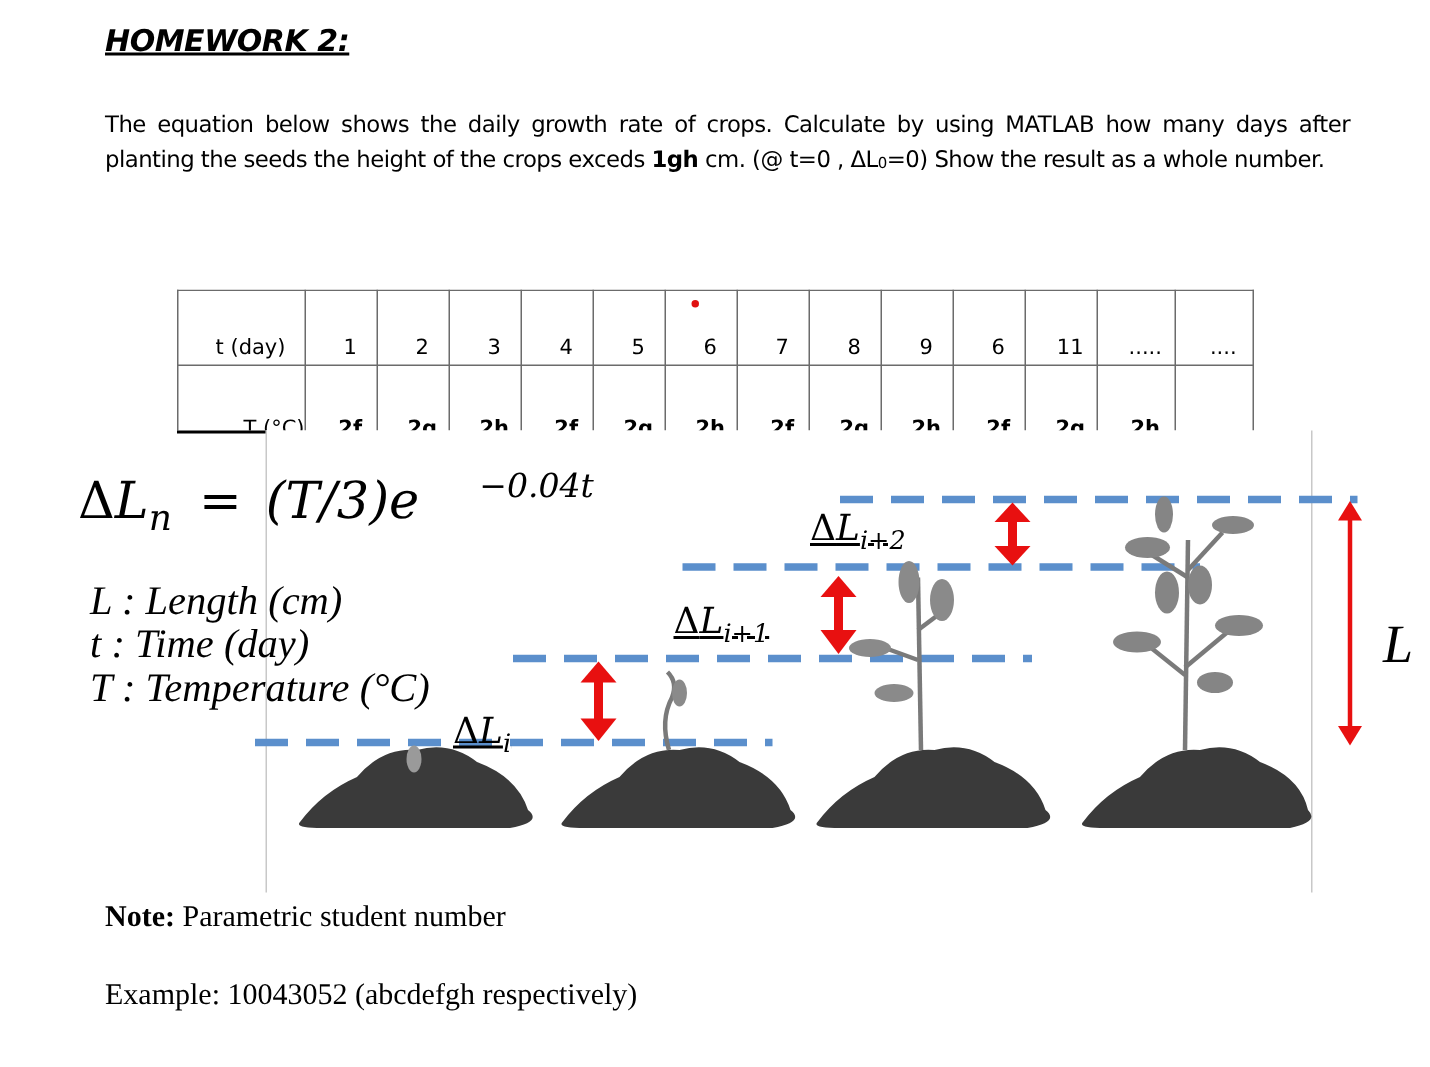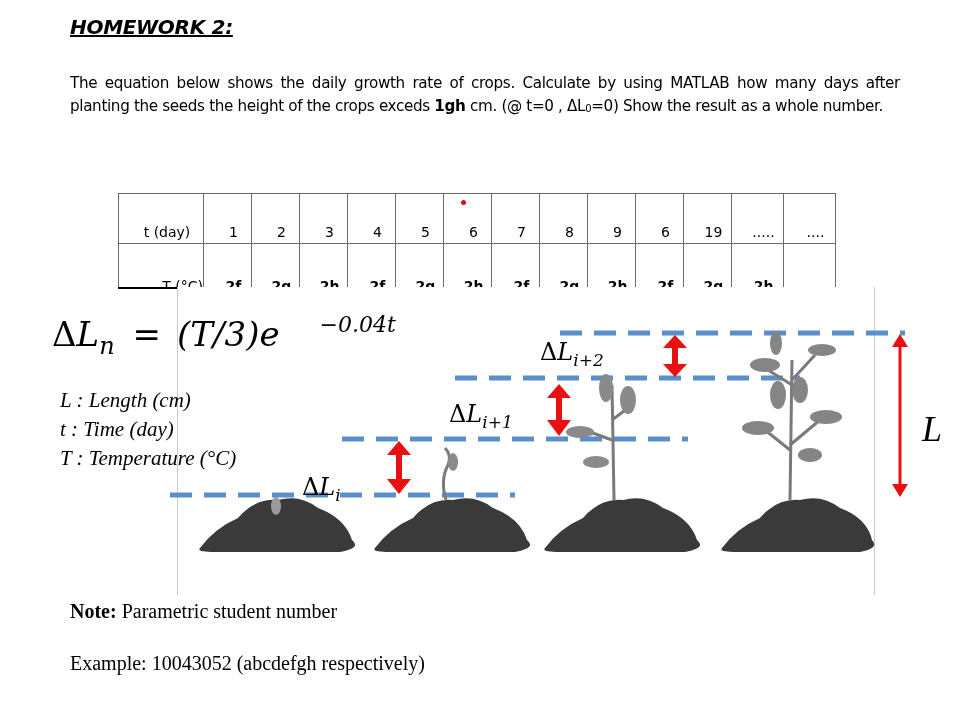--- a/index.html
+++ b/index.html
@@ -28,23 +28,23 @@
   .panel { left: 177px; top: 287px; width: 696px; height: 308px; background: #fff;
            border-left: 1px solid #c8c8c8; border-right: 1px solid #c8c8c8; }
 
   .eq { left: 52px; top: 312px; font-family: "DejaVu Serif", serif; font-size: 34px; font-style: italic; white-space: nowrap; }
   .eq .up { font-style: normal; }
   .eq sub { font-size: 24px; vertical-align: -8px; }
   .eq sup { font-size: 22px; vertical-align: 14px; margin-left: 40px; }
   .eq .eqsign { font-style: normal; margin: 0 16px 0 18px; }
 
   .legend { left: 60px; top: 386px; font-family: "Liberation Serif", serif; font-style: italic;
-            font-size: 21px; line-height: 29px; }
-
-  .dl { font-family: "DejaVu Serif", serif; font-style: italic; font-size: 24px; white-space: nowrap; }
+            font-size: 27px; line-height: 29px; }
+
+  .dl { font-family: "DejaVu Serif", serif; font-style: italic; font-size: 24px; white-space: nowrap; text-decoration: underline; }
   .dl .up { font-style: normal; }
   .dl sub { font-size: 17px; vertical-align: -6px; }
 
   .L-label { left: 922px; top: 408px; font-family: "Liberation Serif", serif; font-style: italic; font-size: 36px; }
 
   .note { left: 70px; top: 600px; font-family: "Liberation Serif", serif; font-size: 20px; }
   .example { left: 70px; top: 652px; font-family: "Liberation Serif", serif; font-size: 20px; }
 </style>
 </head>
 <body>
@@ -79,21 +79,21 @@
       <td>1</td>
       <td>2</td>
       <td>3</td>
       <td>4</td>
       <td>5</td>
       <td>6</td>
       <td>7</td>
       <td>8</td>
       <td>9</td>
       <td>6</td>
-      <td>19</td>
+      <td>11</td>
       <td>.....</td>
       <td>....</td>
     </tr>
     <tr class="T-row">
       <td class="hdr">T (°C)</td>
       <td>2f</td>
       <td>2g</td>
       <td>2h</td>
       <td>2f</td>
       <td>2g</td>

